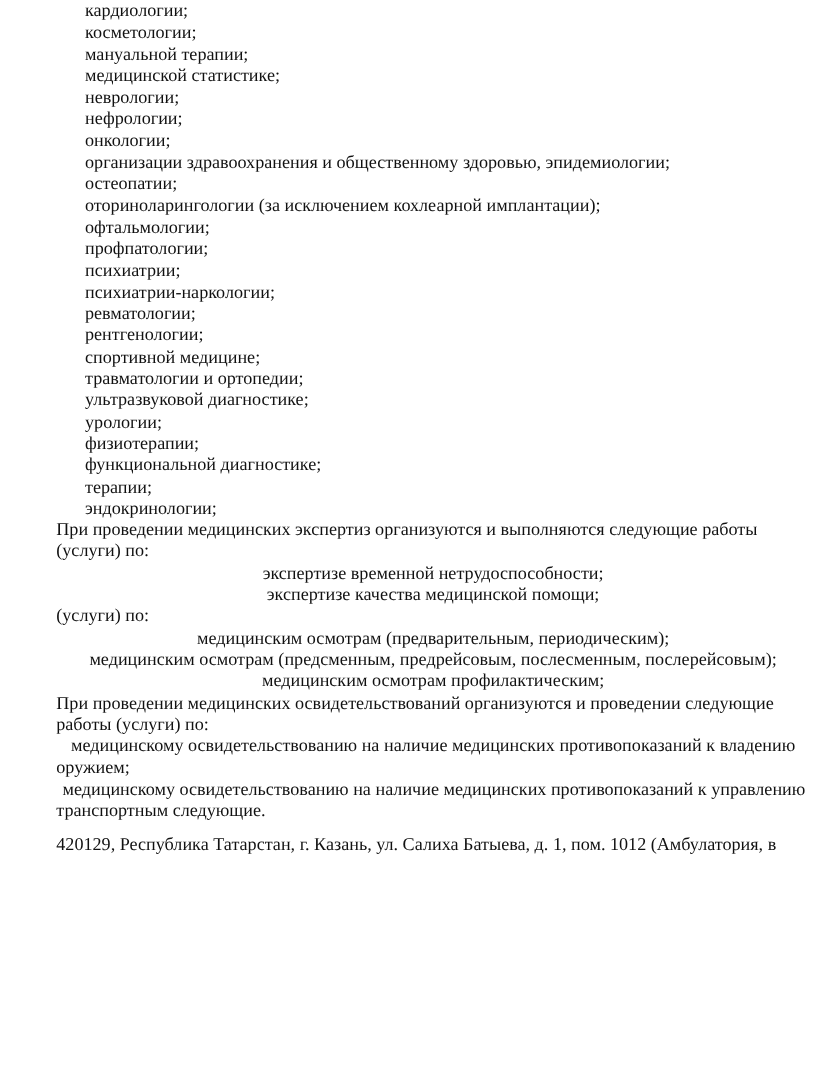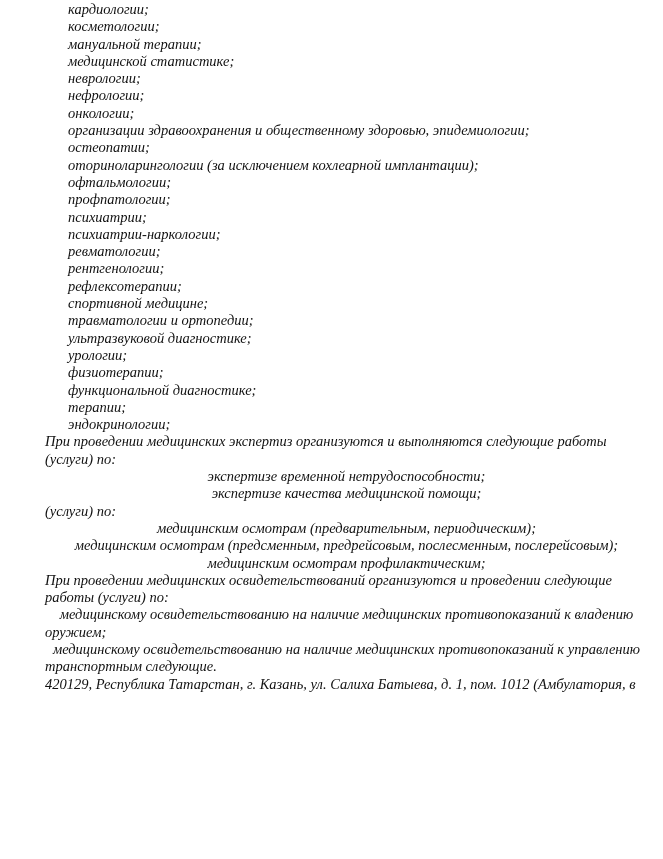--- a/index.html
+++ b/index.html
@@ -12,33 +12,32 @@
     width: 663px;
     height: 859px;
     background: #ffffff;
     overflow: hidden;
     box-sizing: border-box;
     padding: 1px 20px 0 45px;
     font-family: "Liberation Serif", "DejaVu Serif", serif;
     font-size: 14.5px;
     line-height: 17.3px;
     color: #111111;
-    font-style: italic;
   }
   .line {
     height: 17.3px;
     white-space: nowrap;
   }
   
   .line.list { padding-left: 23px; }
   
   .line.sub { padding-left: 5px; text-align: center; }
   
   .line.para, .line.cont { padding-left: 0; }
-  #address-block { }
+  #address-block { margin-top: 10px; }
 </style>
 </head>
 <body>
 
 <div id="page" style="background: rgb(255, 255, 255); color: rgb(17, 17, 17);">
   <div id="specialties-list">
       <div class="line list">кардиологии;</div>
       <div class="line list">косметологии;</div>
       <div class="line list">мануальной терапии;</div>
       <div class="line list">медицинской статистике;</div>
@@ -47,21 +46,20 @@
       <div class="line list">онкологии;</div>
       <div class="line list">организации здравоохранения и общественному здоровью, эпидемиологии;</div>
       <div class="line list">остеопатии;</div>
       <div class="line list">оториноларингологии (за исключением кохлеарной имплантации);</div>
       <div class="line list">офтальмологии;</div>
       <div class="line list">профпатологии;</div>
       <div class="line list">психиатрии;</div>
       <div class="line list">психиатрии-наркологии;</div>
       <div class="line list">ревматологии;</div>
       <div class="line list">рентгенологии;</div>
-      <div class="line list">рефлексотерапии;</div>
       <div class="line list">спортивной медицине;</div>
       <div class="line list">травматологии и ортопедии;</div>
       <div class="line list">ультразвуковой диагностике;</div>
       <div class="line list">урологии;</div>
       <div class="line list">физиотерапии;</div>
       <div class="line list">функциональной диагностике;</div>
       <div class="line list">терапии;</div>
       <div class="line list">эндокринологии;</div>
     </div>
   <div id="sections">

